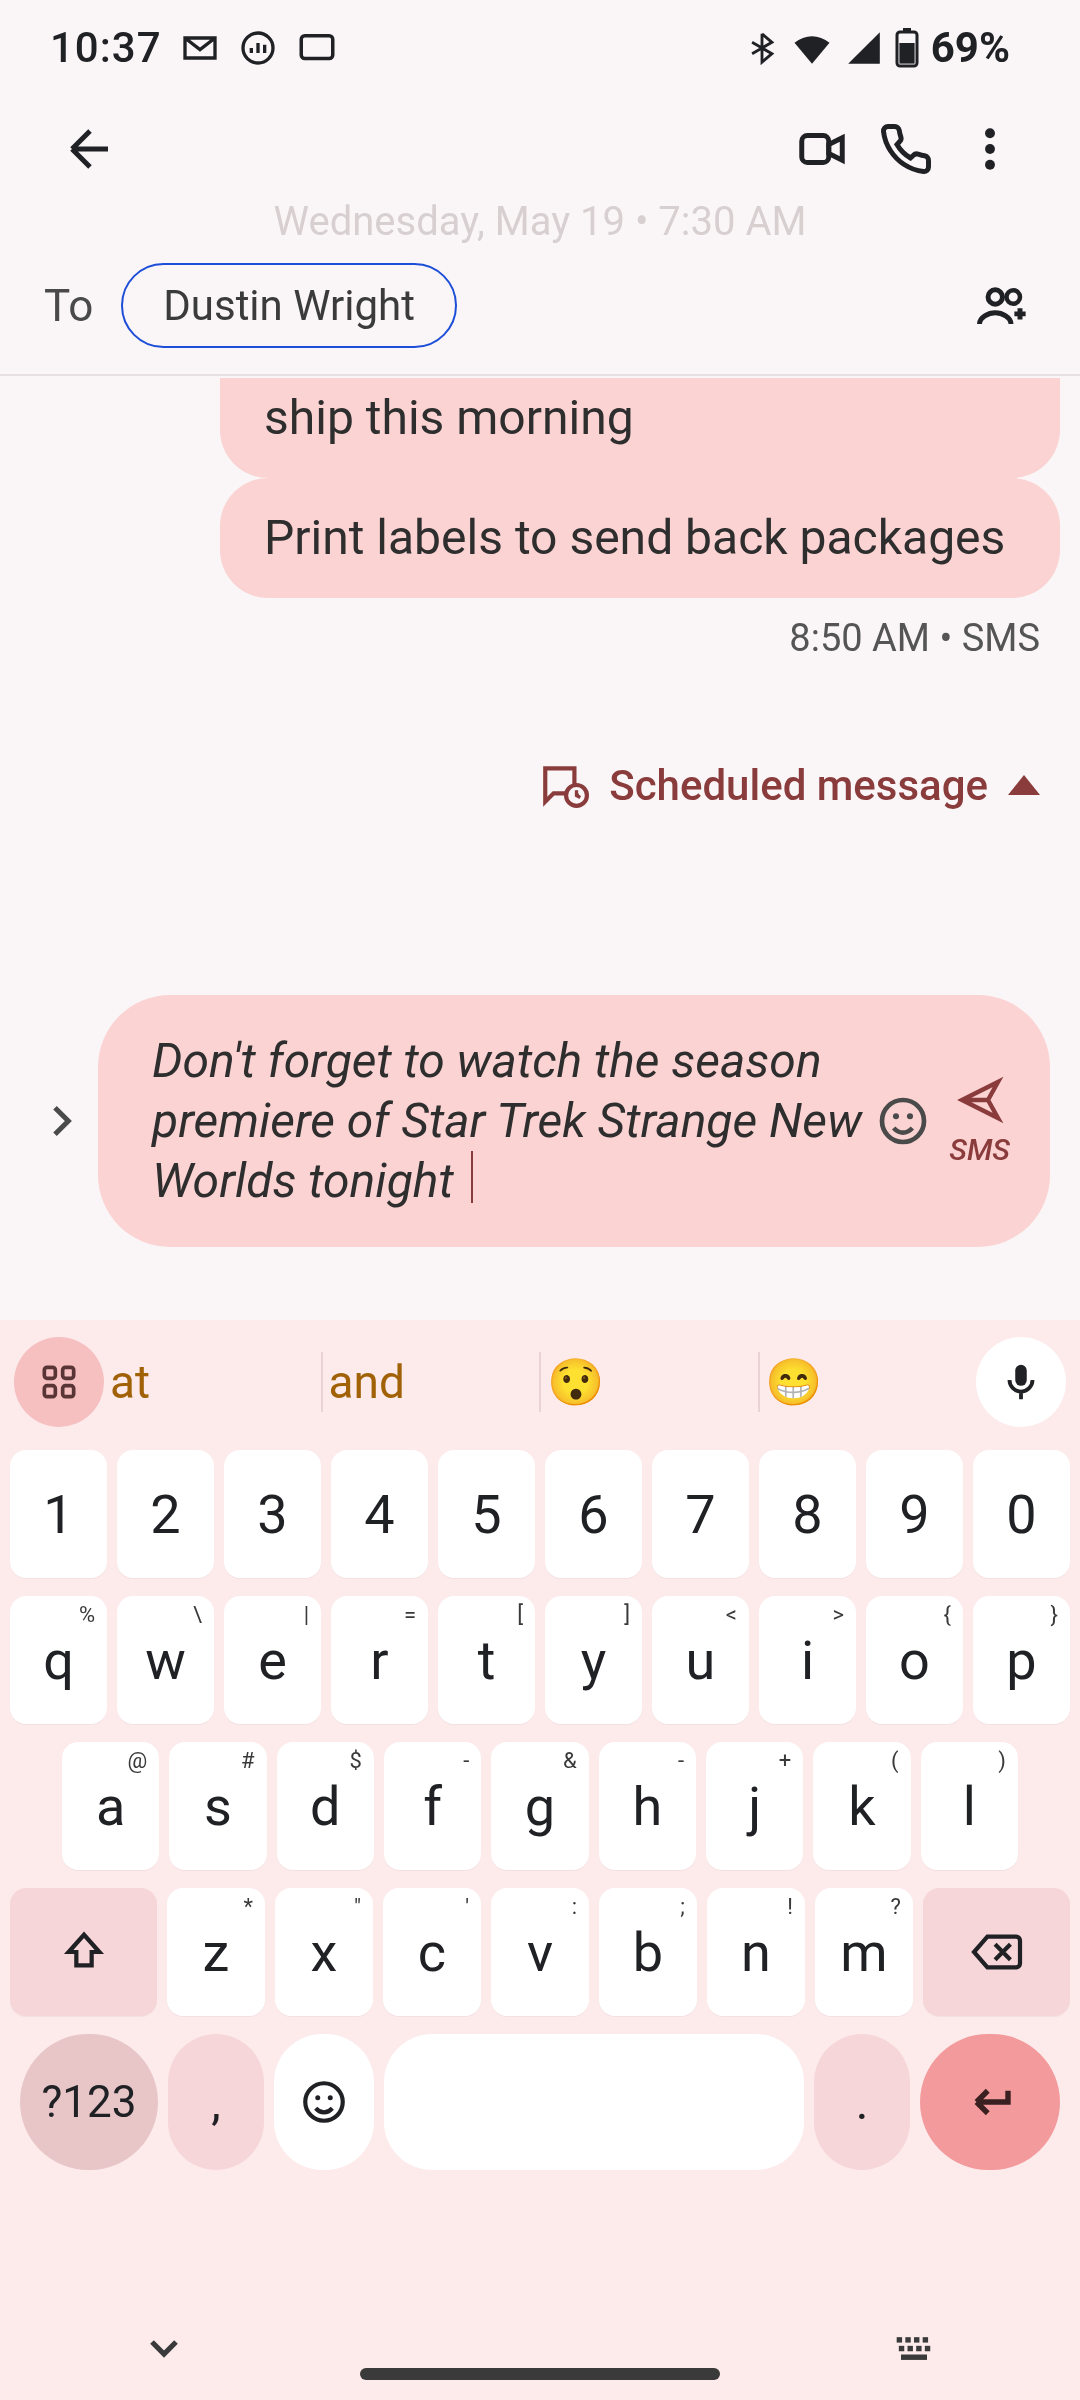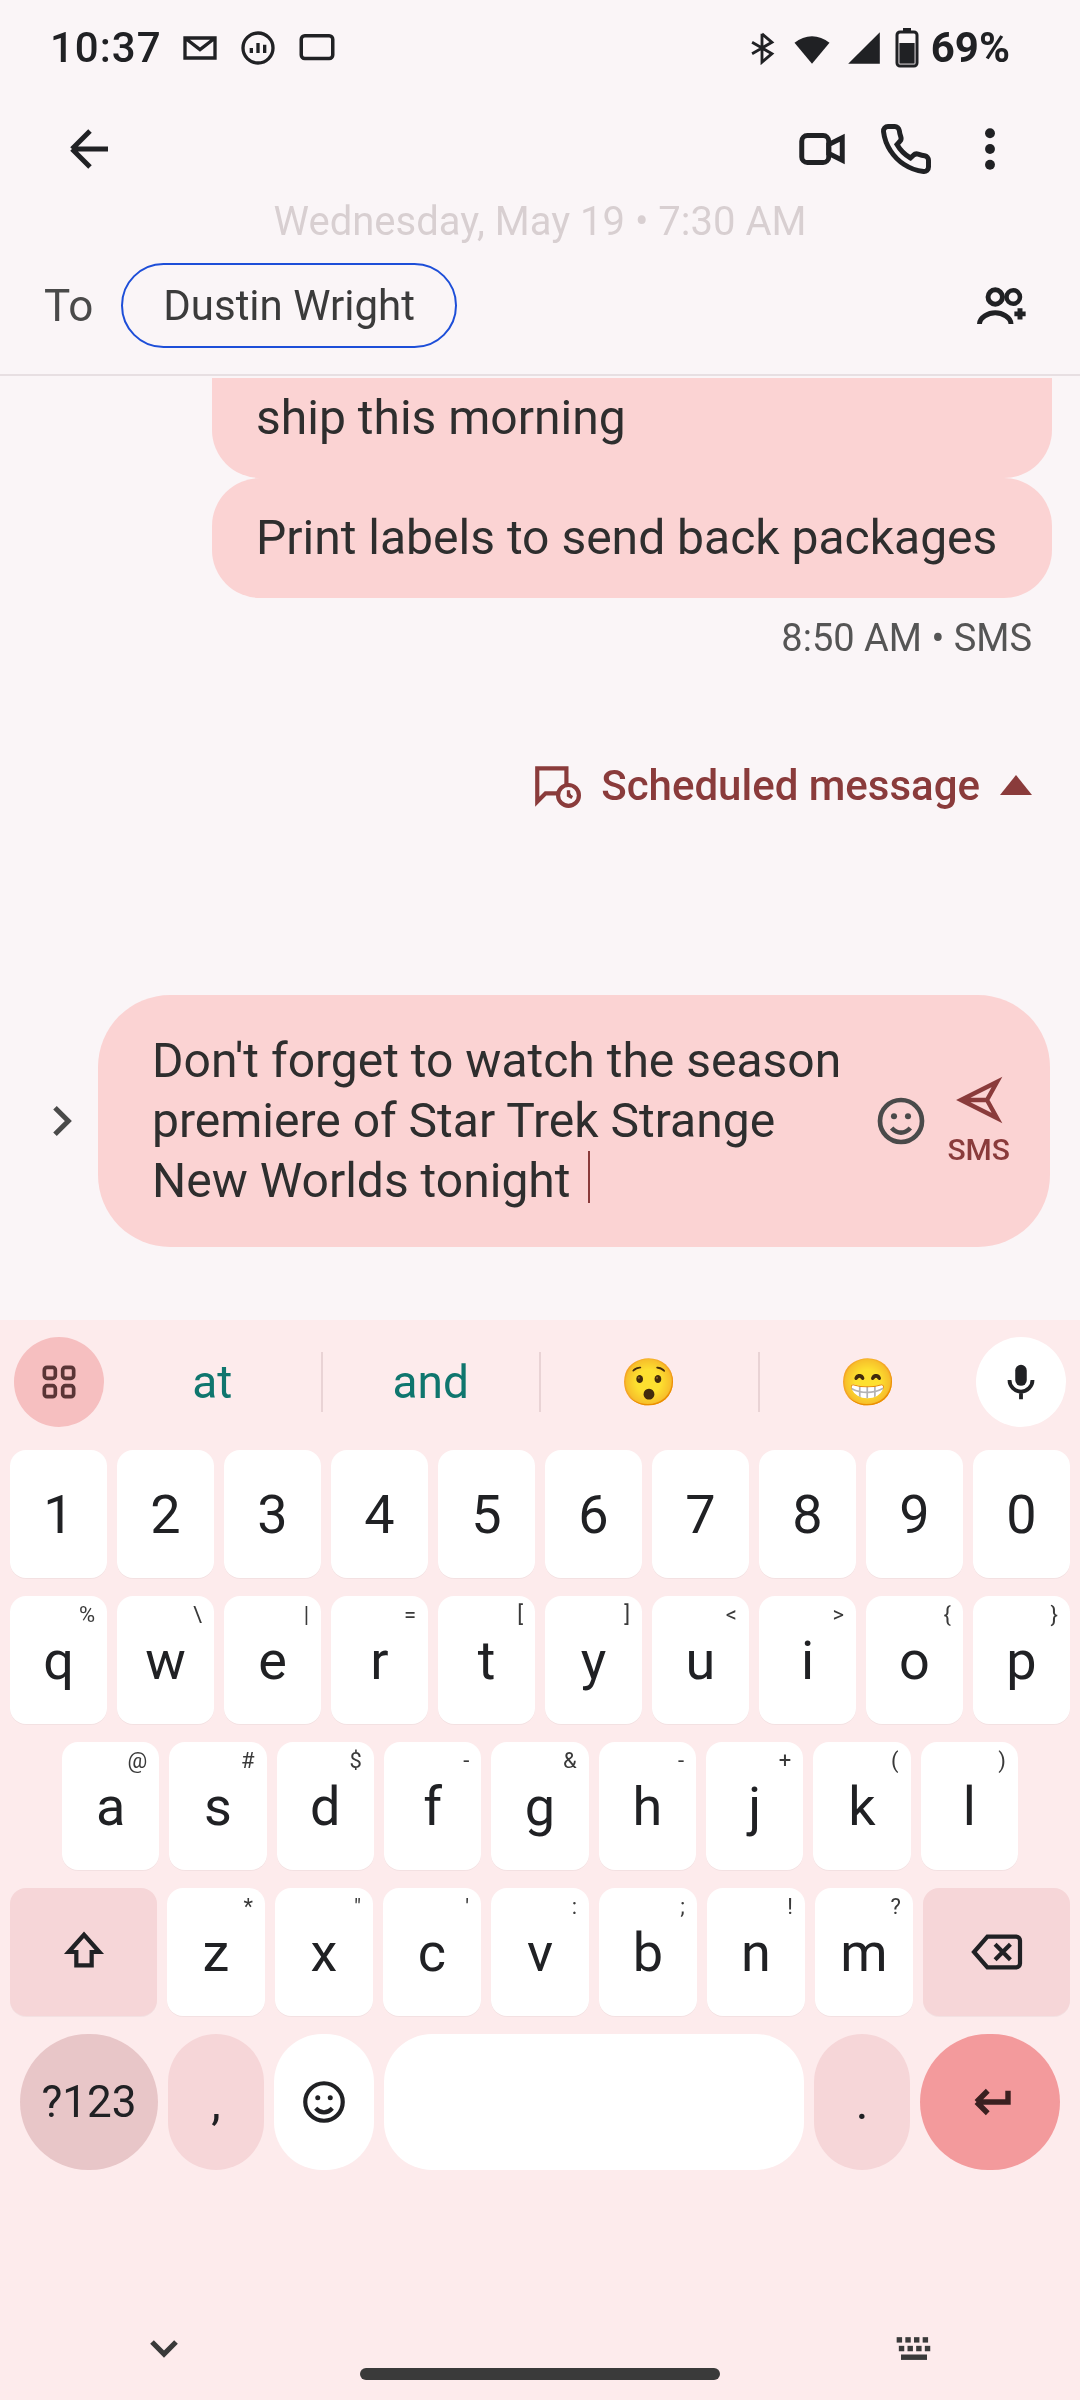--- a/index.html
+++ b/index.html
@@ -66,21 +66,21 @@
     border-radius: 46px;
     padding: 16px 40px;
     font-size: 42px;
     color:#3b3b3b;
     background:#fff0;
   }
   .add-person { margin-left:auto; }
 
   
   .msg-area {
-    padding: 0 28px;
+    padding: 0 20px;
   }
   .bubble {
     background:#fbd3d3;
     color:#2e2e2e;
     font-size: 48px;
     line-height: 1.25;
     padding: 30px 44px;
     border-radius: 48px;
     max-width: 840px;
     margin-left:auto;
@@ -125,20 +125,21 @@
 
   
   .compose-wrap {
     position:absolute;
     top: 995px;
     left:0; right:0;
     padding: 0 30px;
     display:flex;
     align-items:center;
     gap: 8px;
+    font-style: italic;
   }
   .expand-btn {
     width:60px; height:80px;
     display:flex; align-items:center; justify-content:center;
   }
   .compose {
     flex:1;
     background:#fbd3d3;
     border-radius: 72px;
     padding: 36px 40px 36px 54px;
@@ -180,23 +181,22 @@
     gap: 6px;
   }
   .sugg-toggle {
     width: 90px; height:90px;
     border-radius:50%;
     background:#f6bfc0;
     display:flex; align-items:center; justify-content:center;
   }
   .sugg-item {
     flex:1;
-    text-align:center;
     font-size: 46px;
-    color:#0f766e;
+    color:#a16207;
   }
   .sugg-sep {
     width:2px; height:60px; background:#e9d3d5;
   }
   .mic-btn {
     width:90px; height:90px; border-radius:50%;
     background:#ffffff;
     display:flex; align-items:center; justify-content:center;
   }
 

